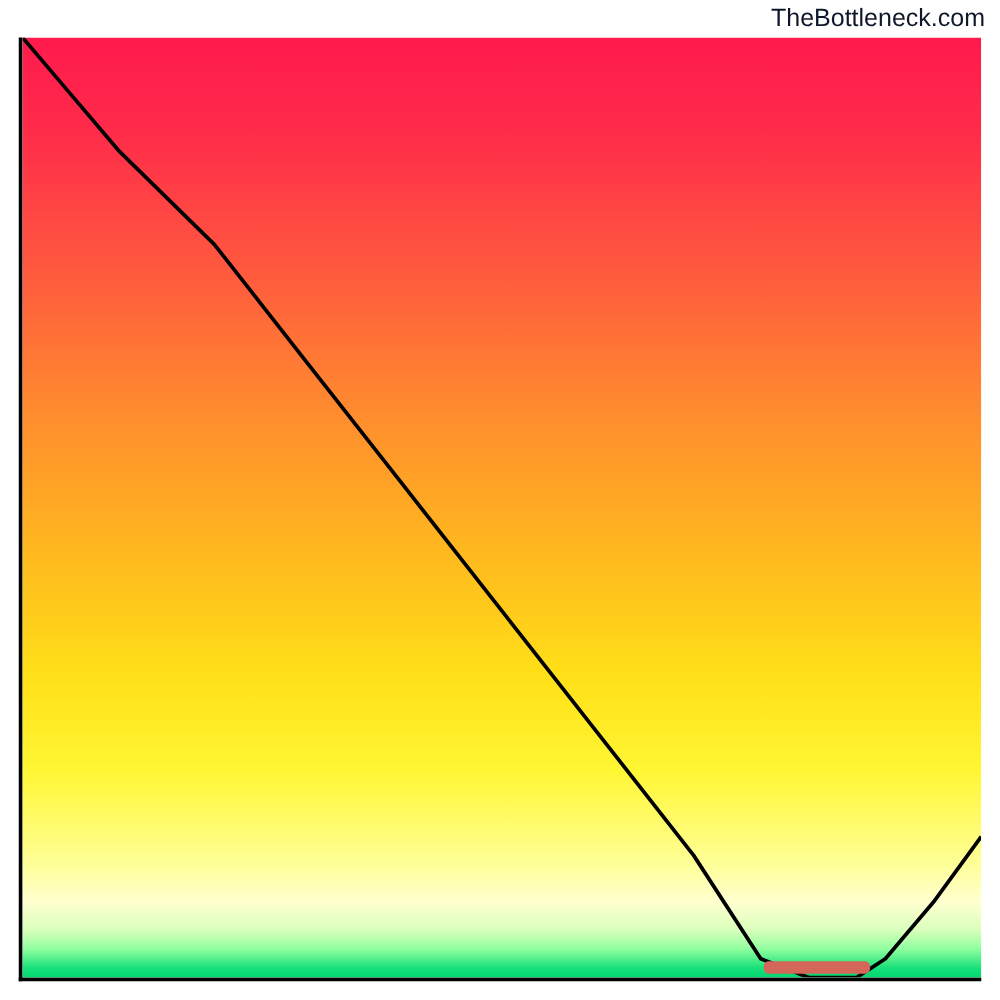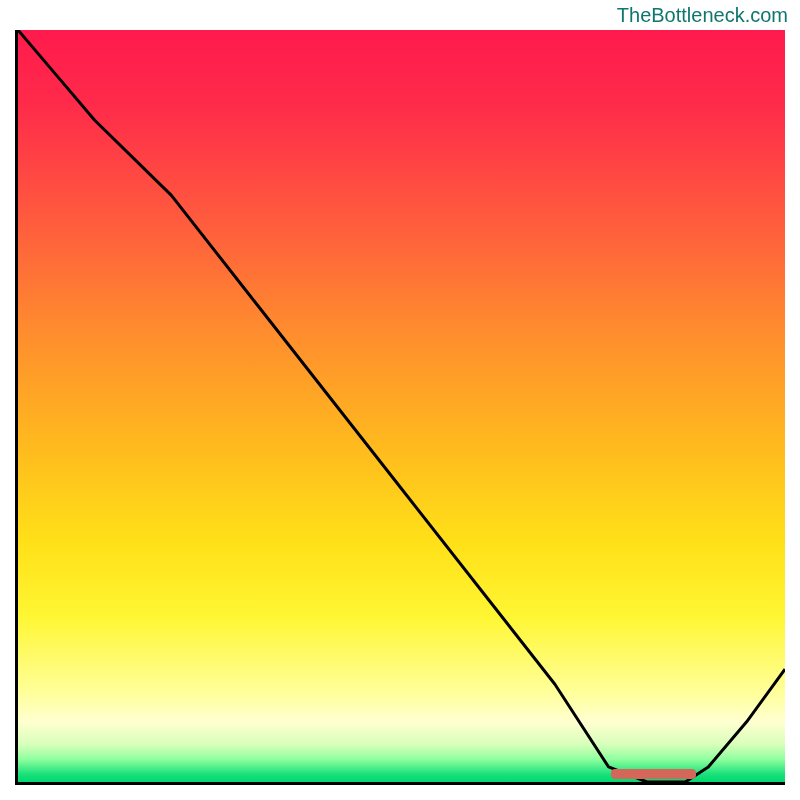--- a/index.html
+++ b/index.html
@@ -9,21 +9,21 @@
     background: #ffffff;
     position: relative;
     font-family: Arial, sans-serif;
     overflow: hidden;
   }
   .attribution {
     position: absolute;
     top: 4px;
     right: 12px;
     font-size: 20px;
-    color: #0f766e;
+    color: #0f172a;
     font-weight: normal;
   }
   .plot-area {
     position: absolute;
     top: 30px;
     left: 15px;
     width: 770px;
     height: 755px;
     border-left: 3px solid #000;
     border-bottom: 3px solid #000;

